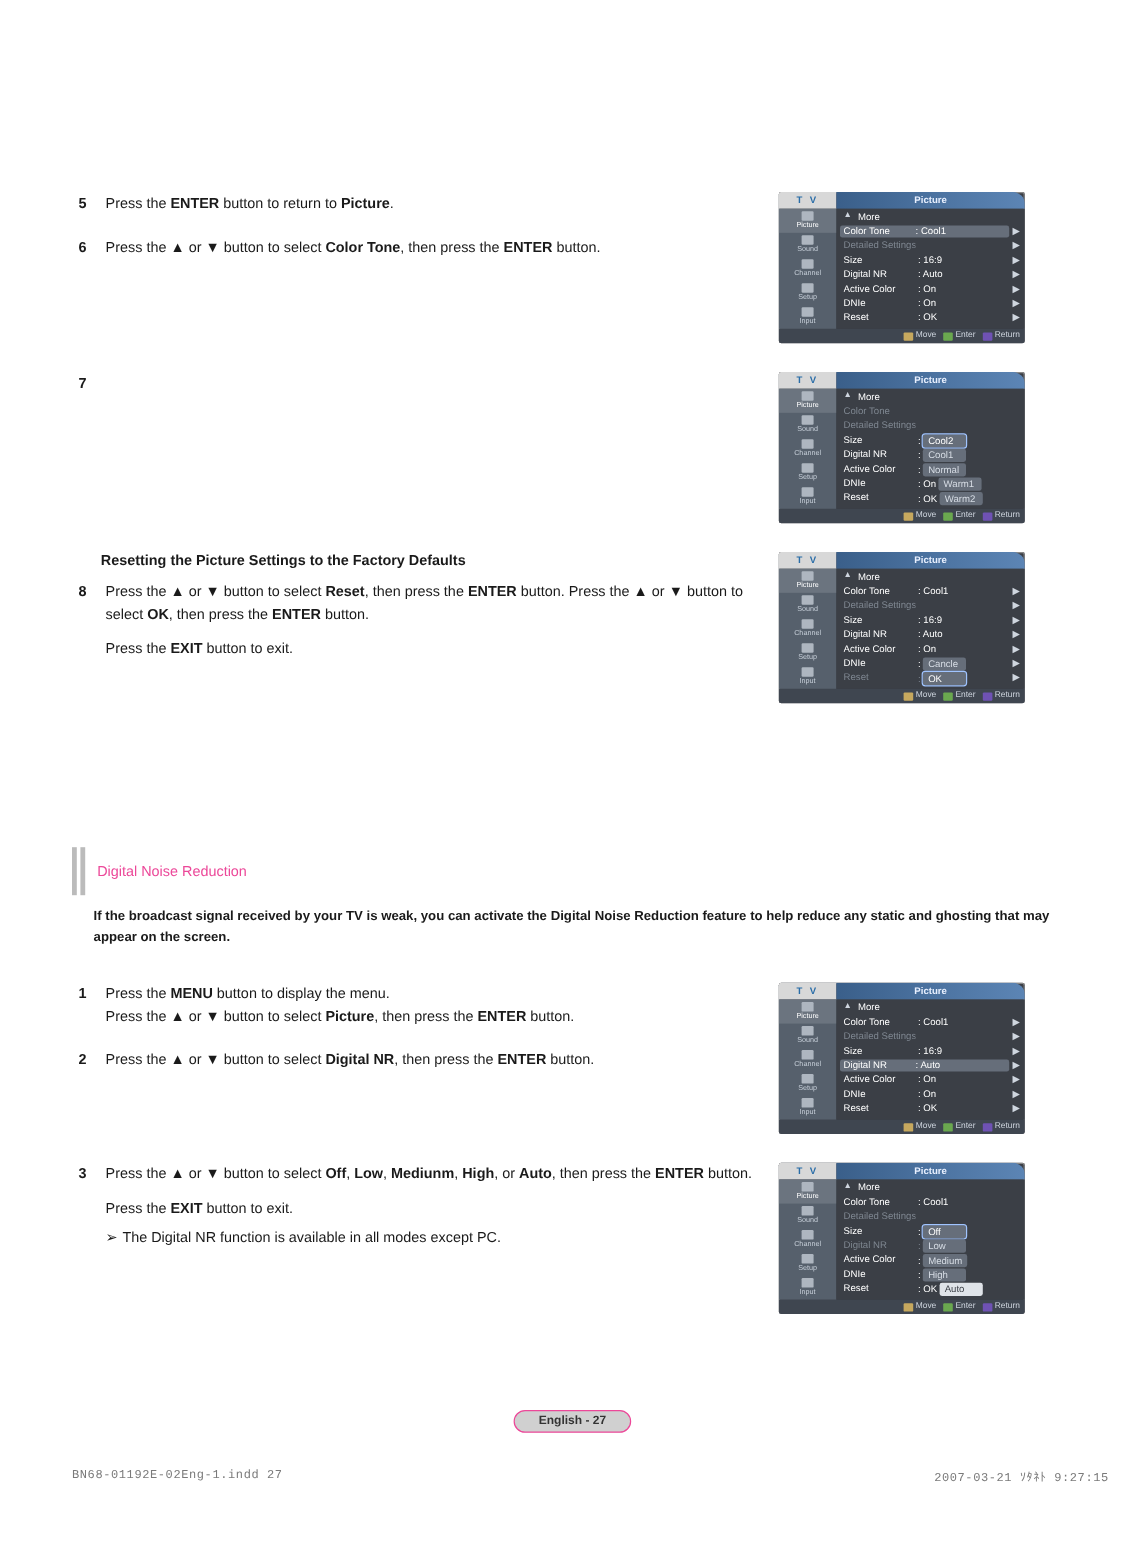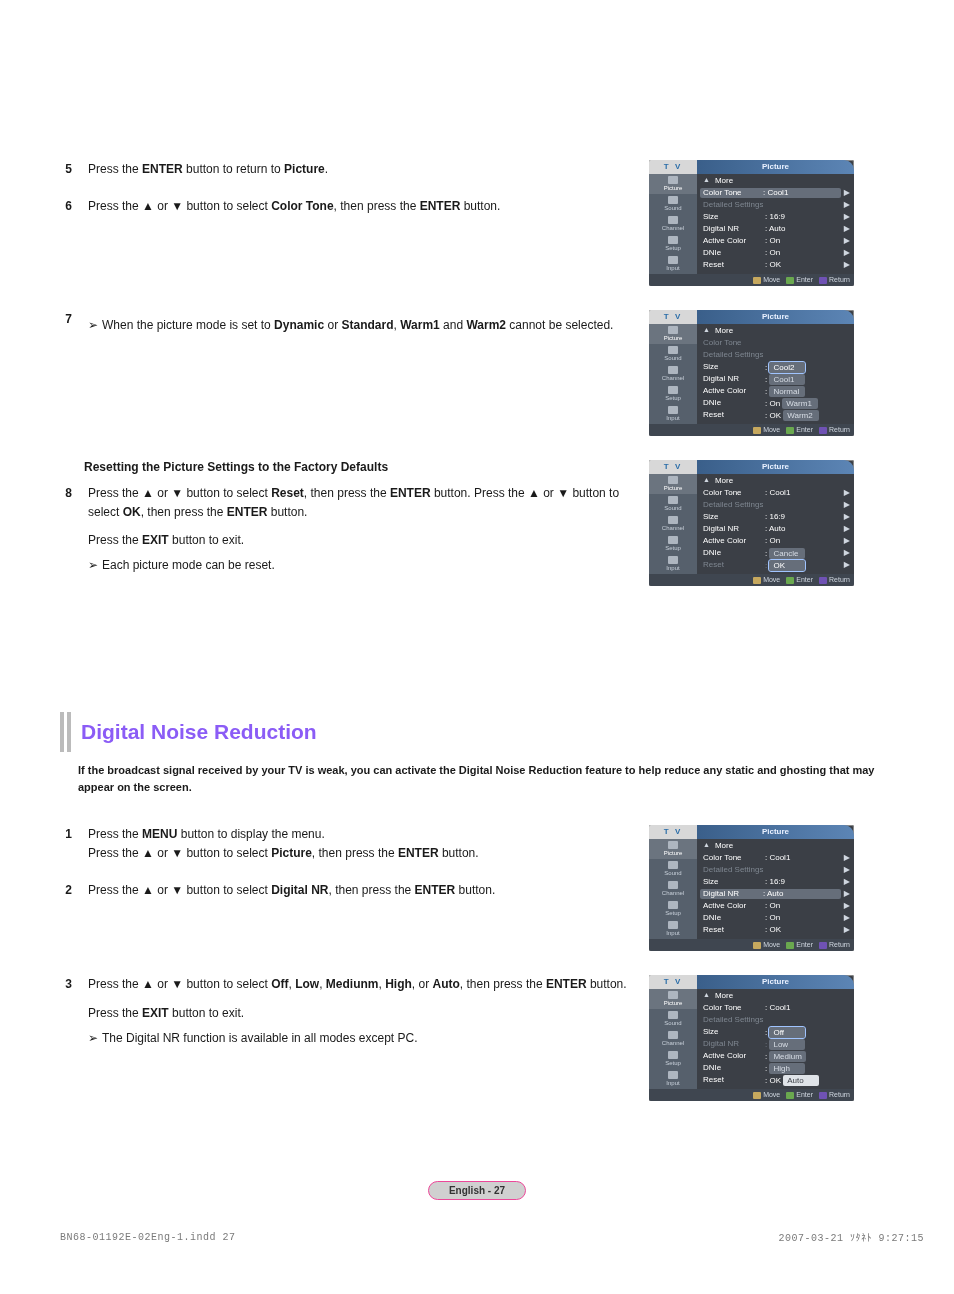--- a/index.html
+++ b/index.html
@@ -30,21 +30,21 @@
   .num{font-weight:bold;width:12px;flex-shrink:0;text-align:right;}
   .body{flex:1;}
   .sub{margin-top:6px;padding-left:14px;position:relative;}
   .sub::before{content:"➢";position:absolute;left:0;top:0;}
   b{font-weight:bold;}
   .subheading{font-weight:bold;margin:0 0 10px 24px;}
   .spacer{margin-top:120px;}
   .section-head{display:flex;align-items:center;margin-bottom:10px;}
   .section-bars{display:flex;gap:3px;margin-right:10px;}
   .bar{width:4px;height:40px;background:#bbb;}
-  .section-title{font-weight:bold;font-size:21px;color:#8b5cf6;}
+  .section-title{font-weight:normal;font-size:12px;color:#ec4899;}
   .section-intro{font-weight:bold;margin:0 0 30px 18px;font-size:11px;line-height:1.5;}
   
   .menu{width:205px;font-size:8px;line-height:1.25;background:var(--menu-dark);border-radius:2px;overflow:hidden;box-shadow:0 0 0 1px #888 inset;color:var(--menu-white);}
   .menu-top{display:flex;height:14px;}
   .menu-tv{width:48px;background:#d8d8d8;color:#2a6da8;font-weight:bold;letter-spacing:2px;display:flex;align-items:center;justify-content:center;font-size:8px;}
   .menu-title{flex:1;background:linear-gradient(90deg,#3a5f8a,#5c85b5);color:#e8f0ff;font-weight:bold;display:flex;align-items:center;justify-content:center;border-radius:0 10px 0 0;}
   .menu-body{display:flex;}
   .menu-side{width:48px;background:#56606c;display:flex;flex-direction:column;}
   .side-item{flex:1;min-height:18px;display:flex;flex-direction:column;align-items:center;justify-content:center;gap:1px;color:#c8d0da;font-size:6px;}
   .side-item .ic{width:10px;height:8px;background:#aeb6c0;border-radius:1px;}
@@ -166,21 +166,20 @@
       </div>
     </div>
 </div>
 
 <div class="row">
   <div class="col-text">
     <ol class="steps">
       <li>
           <span class="num">7</span>
         <span class="body">
-          <div class="sub">When the picture mode is set to <b>Dynamic</b> or <b>Standard</b>, <b>Warm1</b> and <b>Warm2</b> cannot be selected.</div>
         </span>
       </li>
     </ol>
   </div>
   <div class="col-menu">
       <div class="menu">
     <div class="menu-top">
       <div class="menu-tv">T V</div>
       <div class="menu-title">Picture</div>
     </div>
@@ -252,21 +251,20 @@
 
 <div class="row">
   <div class="col-text">
     <p class="subheading">Resetting the Picture Settings to the Factory Defaults</p>
     <ol class="steps">
       <li>
           <span class="num">8</span>
         <span class="body">
           <span>Press the ▲ or ▼ button to select <b>Reset</b>, then press the <b>ENTER</b> button. Press the ▲ or ▼ button to select <b>OK</b>, then press the <b>ENTER</b> button.</span>
           <div style="margin-top:10px">Press the <b>EXIT</b> button to exit.</div>
-          <div class="sub">Each picture mode can be reset.</div>
         </span>
       </li>
     </ol>
   </div>
   <div class="col-menu">
       <div class="menu">
     <div class="menu-top">
       <div class="menu-tv">T V</div>
       <div class="menu-title">Picture</div>
     </div>

